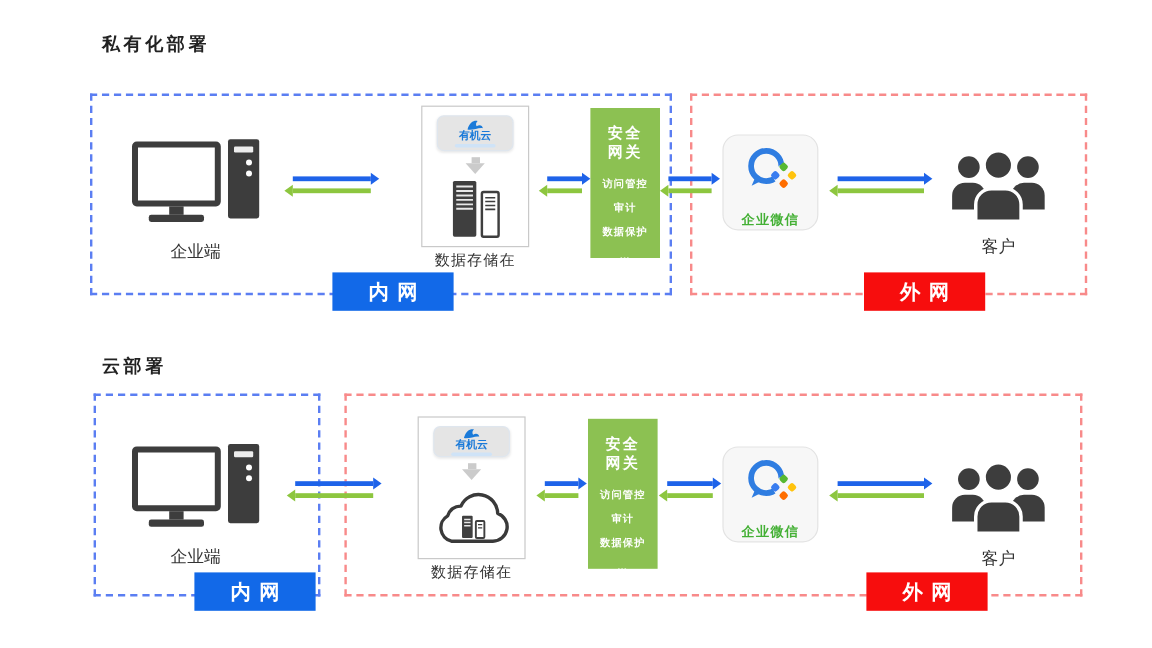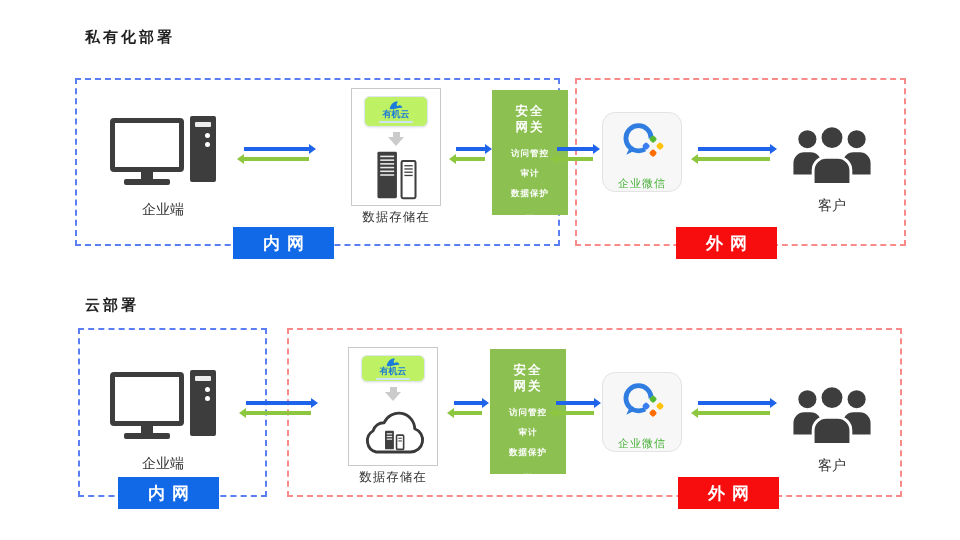--- a/index.html
+++ b/index.html
@@ -13,21 +13,21 @@
 
   .zone{position:absolute;border:2px dashed;}
   .zone-blue{border-color:#5b7ef2;}
   .zone-red{border-color:#f88a8a;}
   .d1 .zone-blue{left:75px;top:78px;width:481px;height:164px;}
   .d1 .zone-red{left:575px;top:78px;width:327px;height:164px;}
   .d2 .zone-blue{left:78px;top:48px;width:185px;height:165px;}
   .d2 .zone-red{left:287px;top:48px;width:611px;height:165px;}
 
   .chip{position:absolute;width:101px;height:32px;display:flex;align-items:center;justify-content:center;
-        color:#fff;font-weight:bold;font-size:17px;letter-spacing:7px;padding-left:7px;box-sizing:border-box;z-index:5;}
+        color:#fff;font-weight:bold;font-size:17px;letter-spacing:7px;padding-left:7px;box-sizing:border-box;z-index:5;margin-left:44px;}
   .chip-in{background:#1269e8;}
   .chip-out{background:#f70d0d;}
   .d1 .chip-in{left:233px;top:227px;} .d1 .chip-out{left:676px;top:227px;}
   .d2 .chip-in{left:118px;top:197px;} .d2 .chip-out{left:678px;top:197px;}
 
   
   .computer{position:absolute;width:106px;height:80px;}
   .d1 .computer{left:110px;top:114px;} .d2 .computer{left:110px;top:88px;}
   .monitor{position:absolute;left:0;top:4px;width:74px;height:54px;border:5px solid #3d3d3d;border-radius:4px;background:#fff;box-sizing:border-box;}
   .m-stand{position:absolute;left:31px;top:58px;width:12px;height:7px;background:#3d3d3d;}
@@ -41,45 +41,45 @@
   .d1 .client-label{left:100px;top:201px;width:126px;}
   .d2 .client-label{left:100px;top:175px;width:126px;}
   .d1 .customers-label{left:789px;top:197px;width:86px;}
   .d2 .customers-label{left:789px;top:177px;width:86px;}
 
   
   .platform{position:absolute;width:90px;background:#fff;border:1px solid #c9c9c9;display:flex;flex-direction:column;align-items:center;box-sizing:border-box;}
   .d1 .platform{left:351px;top:88px;height:118px;}
   .d2 .platform{left:348px;top:67px;height:119px;}
   .logo-card{margin-top:7px;width:62px;height:33px;border:1px solid #dfe6ee;border-radius:6px;box-shadow:0 1px 2px rgba(0,0,0,.08);
-             display:flex;flex-direction:column;align-items:center;justify-content:center;background:#bef264;}
+             display:flex;flex-direction:column;align-items:center;justify-content:center;background:#e5e5e5;}
   .logo-text{font-size:9px;font-weight:bold;color:#1a7ad9;line-height:1.1;}
   .logo-tagline{width:34px;height:2.5px;background:#cfe3f7;border-radius:2px;margin-top:1.5px;}
   .down-arrow{margin-top:5px;display:flex;flex-direction:column;align-items:center;}
   .da-stem{width:7px;height:5px;background:#cbcbcb;}
   .da-head{width:0;height:0;border-left:8px solid transparent;border-right:8px solid transparent;border-top:9px solid #cbcbcb;}
   .platform-icon{margin-top:3px;}
   .caption{position:absolute;text-align:center;font-size:12.5px;line-height:1.45;color:#333;letter-spacing:1px;}
   .d1 .caption{left:334px;top:208px;width:124px;}
   .d2 .caption{left:331px;top:188px;width:124px;}
 
   
-  .gateway{position:absolute;width:76px;background:#8cc152;color:#fff;display:flex;flex-direction:column;align-items:center;box-sizing:border-box;padding-top:13px;}
+  .gateway{position:absolute;width:58px;background:#8cc152;color:#fff;display:flex;flex-direction:column;align-items:center;box-sizing:border-box;padding-top:13px;}
   .d1 .gateway{left:492px;top:90px;height:125px;}
   .d2 .gateway{left:490px;top:69px;height:125px;}
   .gw-title{font-size:12.5px;font-weight:bold;letter-spacing:2px;line-height:1.3;text-align:center;}
   .gw-features{display:flex;flex-direction:column;align-items:center;gap:8px;margin-top:12px;}
   .gw-feature{font-size:8.5px;font-weight:bold;letter-spacing:1px;text-align:right;}
 
   
   .wechat{position:absolute;width:80px;height:80px;background:#f7f7f7;border:1px solid #e3e3e3;border-radius:13px;
           display:flex;flex-direction:column;align-items:center;box-sizing:border-box;}
   .d1 .wechat{left:602px;top:112px;} .d2 .wechat{left:602px;top:92px;}
   .wechat svg{margin-top:7px;}
-  .wechat-label{font-size:11px;font-weight:normal;color:#44b035;margin-top:16px;letter-spacing:1px;}
+  .wechat-label{font-size:11px;font-weight:bold;color:#44b035;margin-top:16px;letter-spacing:1px;}
 
   .customers{position:absolute;}
   .d1 .customers{left:789px;top:122px;} .d2 .customers{left:789px;top:102px;}
 
   
   .arrowpair{position:absolute;height:14px;z-index:4;}
   .d1 .a1{left:238px;top:147px;width:77px;} .d1 .a2{left:450px;top:147px;width:41px;}
   .d1 .a3{left:551px;top:147px;width:48px;} .d1 .a4{left:692px;top:147px;width:84px;}
   .d2 .a1{left:240px;top:121px;width:77px;} .d2 .a2{left:448px;top:121px;width:40px;}
   .d2 .a3{left:550px;top:121px;width:50px;} .d2 .a4{left:692px;top:121px;width:84px;}

